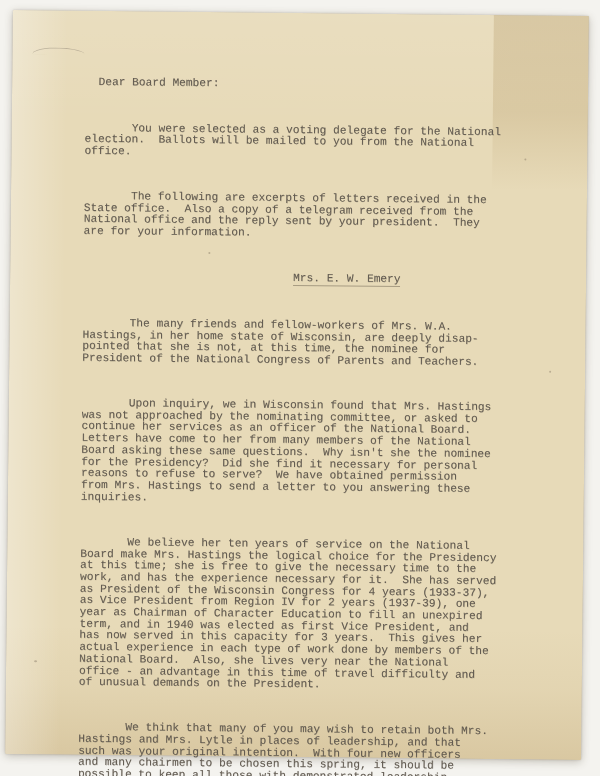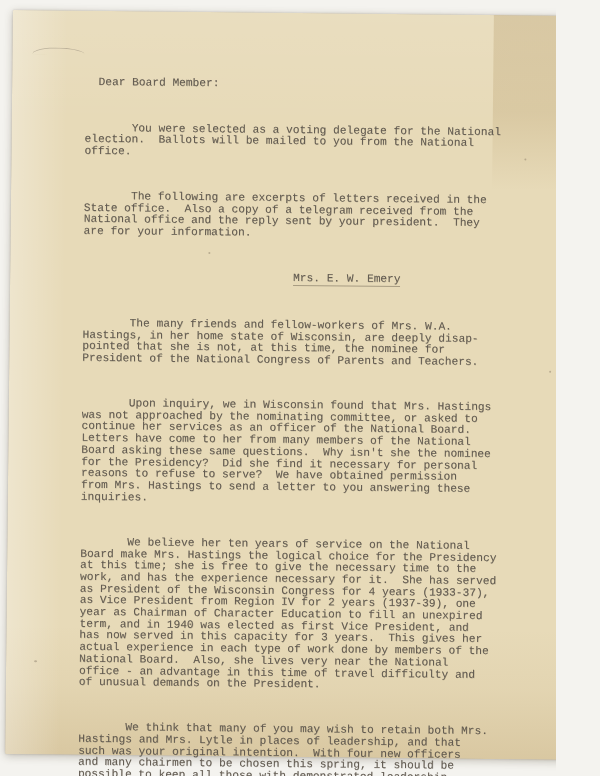--- a/index.html
+++ b/index.html
@@ -2,21 +2,21 @@
 <html style="--backdrop: #f4f3ef; --paper: #e7dab8; --ink: #5d564d;"><head>
 <meta charset="utf-8">
 <style>
   html,body{margin:0;padding:0;}
   body{
     width:600px;height:776px;
     background:var(--backdrop,#f4f3ef);
     font-family:"Liberation Mono","DejaVu Sans Mono",monospace;
     overflow:hidden;
   }
-  .stage{position:relative;width:556px;height:776px;overflow:hidden;}
+  .stage{position:relative;width:600px;height:776px;overflow:hidden;}
   .paper{
     position:absolute;left:9px;top:13px;width:576px;height:744px;
     background:
       linear-gradient(90deg, rgba(255,255,255,0.30), rgba(255,255,255,0) 55px),
       linear-gradient(180deg, rgba(255,255,255,0.10), rgba(255,255,255,0) 110px),
       linear-gradient(0deg, rgba(148,110,50,0.17), rgba(148,110,50,0.05) 70px, rgba(148,110,50,0) 130px),
       var(--paper,#e7dab8);
     transform:rotate(0.6deg);
     transform-origin:50% 50%;
     box-shadow:0 2px 9px rgba(70,58,35,0.28), 0 0 2px rgba(90,76,50,0.25);

